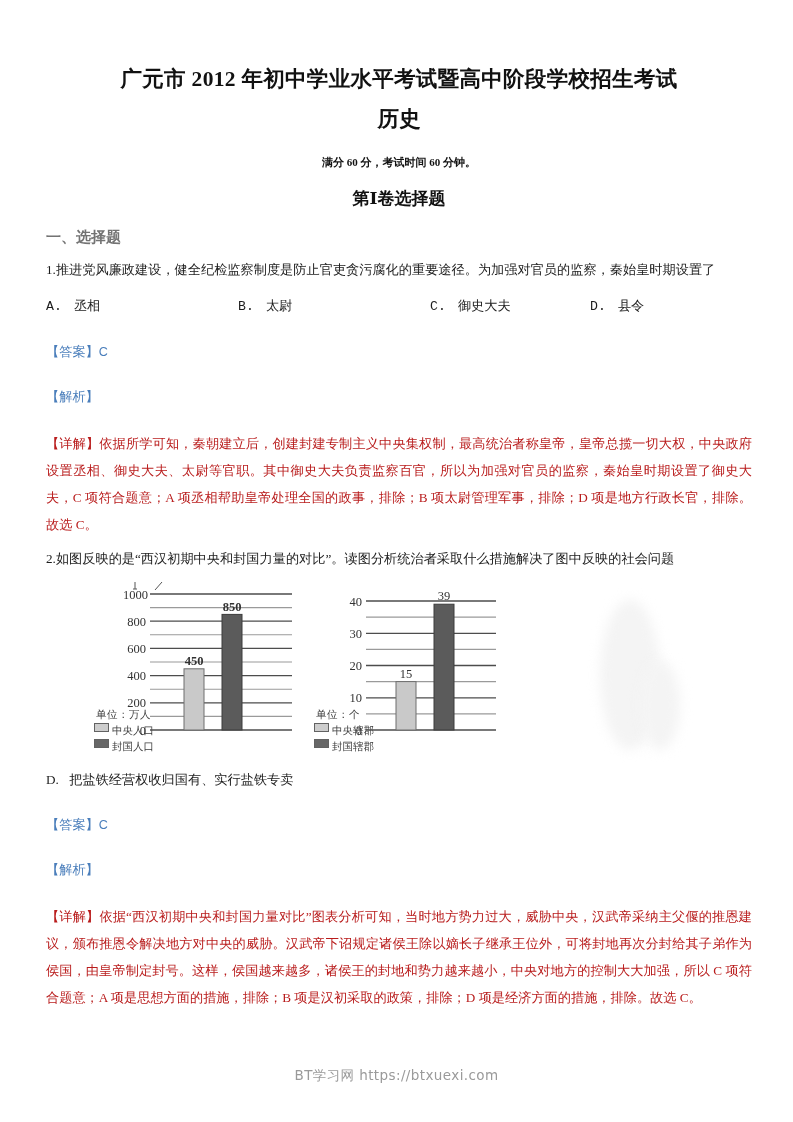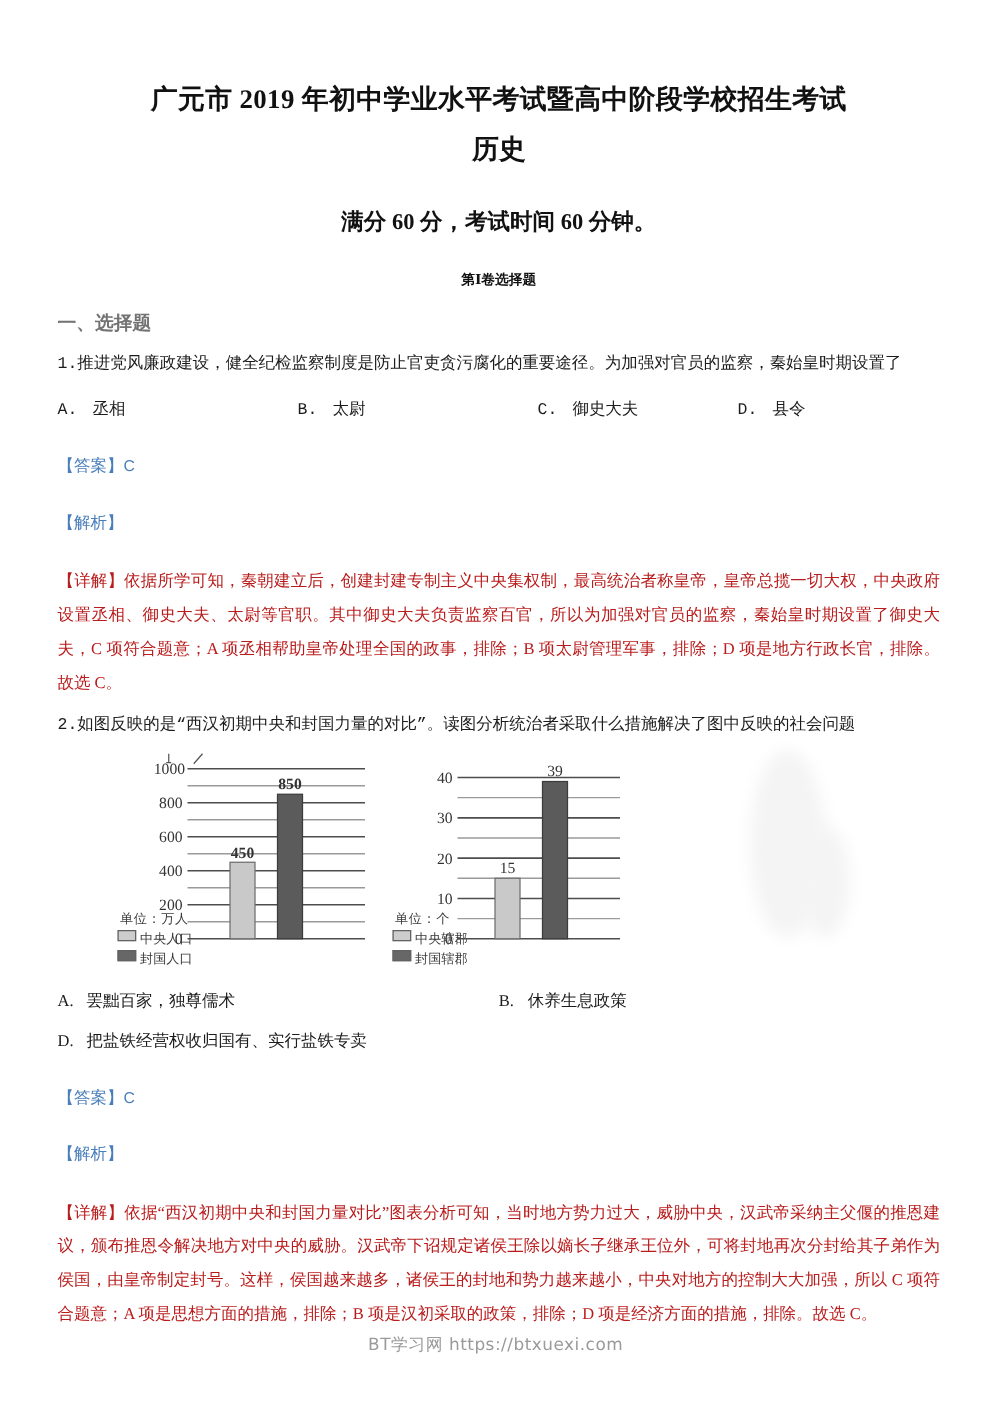--- a/index.html
+++ b/index.html
@@ -44,29 +44,29 @@
     font-weight: bold;
     font-size: 21.5px;
     margin: 0;
     padding-top: 13px;
     line-height: 1.25;
     color: #111;
   }
   .doc-meta {
     text-align: center;
     font-weight: bold;
-    font-size: 18px;
-    margin: 10px;
+    font-size: 11px;
+    margin: 0;
     padding-top: 22px;
     color: #111;
   }
   .doc-section-center {
     text-align: center;
     font-weight: bold;
-    font-size: 11px;
+    font-size: 17px;
     margin: 0;
     padding-top: 17px;
     color: #111;
   }
 
   
   .section-head {
     font-weight: bold;
     font-size: 15px;
     margin: 0;
@@ -75,21 +75,20 @@
     color: #737373;
   }
   .q-stem {
     font-size: 13.2px;
     line-height: 2.0;
     margin: 0;
     padding-top: 8px;
     text-align: justify;
     text-justify: inter-ideograph;
     color: #1c1c1c;
-    font-family: Liberation Mono, monospace;
   }
   .para {
     font-size: 13.2px;
     line-height: 2.05;
     margin: 0;
     text-align: justify;
     text-justify: inter-ideograph;
     color: #b91c1c;
   }
   .explain-body {
@@ -193,21 +192,21 @@
 </head>
 <body>
 
 <div class="page">
 
   <div class="blotch" style="left:600px;top:600px;width:60px;height:150px;"></div>
   <div class="blotch" style="left:640px;top:660px;width:40px;height:90px;"></div>
 
   <div class="inner">
 
-    <h1 class="doc-title">广元市 2019 年初中学业水平考试暨高中阶段学校招生考试</h1>
+    <h1 class="doc-title">广元市 2012 年初中学业水平考试暨高中阶段学校招生考试</h1>
     <h2 class="doc-subject">历史</h2>
     <p class="doc-meta">满分 60 分，考试时间 60 分钟。</p>
     <p class="doc-section-center">第Ⅰ卷选择题</p>
 
     <p class="section-head">一、选择题</p>
 
     <p class="q-stem">1.推进党风廉政建设，健全纪检监察制度是防止官吏贪污腐化的重要途径。为加强对官员的监察，秦始皇时期设置了</p>
 
     <div class="opt-row q1">
       <div class="opt">
@@ -336,30 +335,20 @@
           <g font-size="12.5" text-anchor="middle" fill="#2d2d2d">
             <text x="80" y="97.5">15</text>
             <text x="118" y="20">39</text>
           </g>
         </svg>
       </div>
     </div>
 
     <div class="opt-row q2">
       <div class="opt">
-        <span class="ltr">A.</span>
-        <span>罢黜百家，独尊儒术</span>
-      </div>
-      <div class="opt">
-        <span class="ltr">B.</span>
-        <span>休养生息政策</span>
-      </div>
-    </div>
-    <div class="opt-row q2">
-      <div class="opt">
         <span class="ltr">D.</span>
         <span>把盐铁经营权收归国有、实行盐铁专卖</span>
       </div>
     </div>
 
     <p class="tag-line">
       <span class="tag">【答案】</span><span class="val">C</span>
     </p>
     <p class="tag-line">【解析】</p>
     <p class="para explain-body">【详解】依据“西汉初期中央和封国力量对比”图表分析可知，当时地方势力过大，威胁中央，汉武帝采纳主父偃的推恩建议，颁布推恩令解决地方对中央的威胁。汉武帝下诏规定诸侯王除以嫡长子继承王位外，可将封地再次分封给其子弟作为侯国，由皇帝制定封号。这样，侯国越来越多，诸侯王的封地和势力越来越小，中央对地方的控制大大加强，所以 C 项符合题意；A 项是思想方面的措施，排除；B 项是汉初采取的政策，排除；D 项是经济方面的措施，排除。故选 C。</p>

